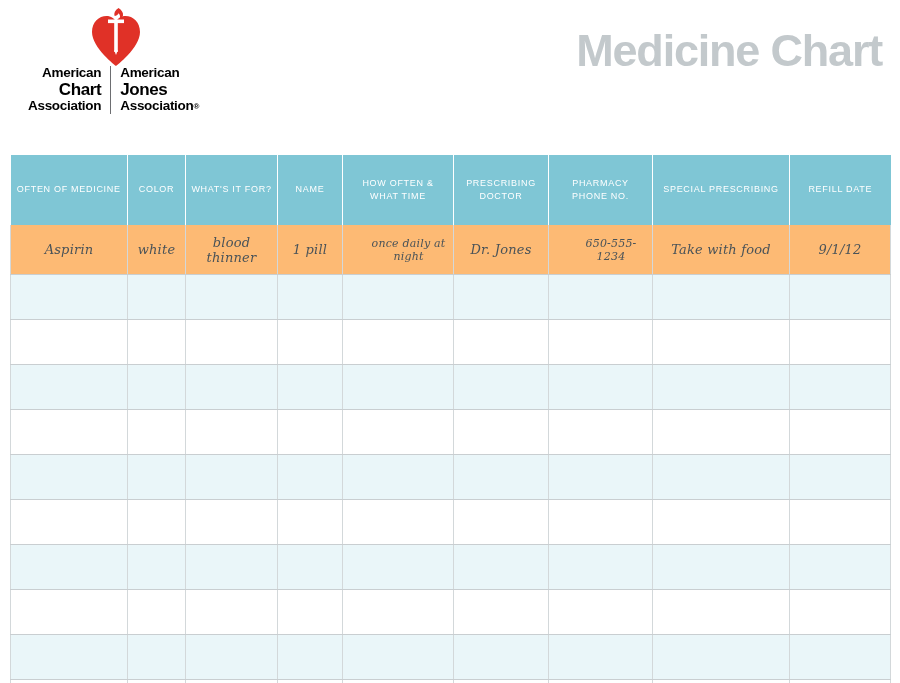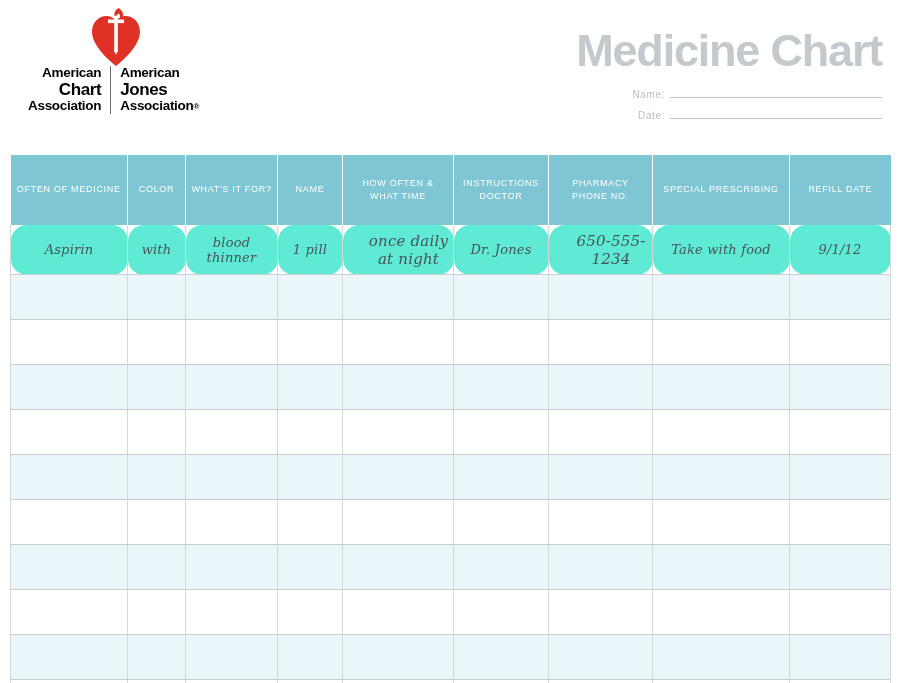--- a/index.html
+++ b/index.html
@@ -150,38 +150,37 @@
     height: 40px;
     text-align: center;
     vertical-align: middle;
     padding: 2px 3px;
   }
   table.medicine-chart td:first-child {
     border-left: 1px solid #d3d8da;
   }
   table.medicine-chart tr.sample-row td {
     height: 45px;
-    background: #5eead4;
-    border-radius: 16px;
+    background: #fdba74;
   }
   table.medicine-chart tr.tinted td {
     background: #eaf6f9;
   }
   table.medicine-chart tr.plain td {
     background: #ffffff;
   }
   .hand {
     font-family: "DejaVu Serif", serif;
     font-style: italic;
     font-size: 13px;
     color: #4a5358;
     letter-spacing: 0.2px;
   }
   .hand.small {
-    font-size: 15px;
+    font-size: 11px;
     padding-left: 24px;
   }
 
   
   col.c0 { width: 117px; }
   col.c1 { width: 58px; }
   col.c2 { width: 92px; }
   col.c3 { width: 65px; }
   col.c4 { width: 111px; }
   col.c5 { width: 95px; }
@@ -213,30 +212,20 @@
       <div class="logo-col right">
         <span class="logo-line1">American</span>
         <span class="logo-line2">Jones</span>
         <span class="logo-line3"><span>Association</span><span class="logo-reg">®</span></span>
       </div>
     </div>
   </div>
 
   <div class="title-block">
     <h1 class="chart-title">Medicine Chart</h1>
-    <div class="form-fields">
-      <div class="form-row">
-        <span class="form-label">Name:</span>
-        <span class="form-line"></span>
-      </div>
-      <div class="form-row">
-        <span class="form-label">Date:</span>
-        <span class="form-line dashed-start"></span>
-      </div>
-    </div>
   </div>
 
 </div>
 
 <div class="chart-table-wrap">
   <table class="medicine-chart">
     <colgroup>
       <col class="c0">
         <col class="c1">
         <col class="c2">
@@ -251,35 +240,35 @@
       <tr>
         <th>OFTEN OF MEDICINE</th>
         <th>COLOR</th>
         <th>WHAT'S IT FOR?</th>
         <th>NAME</th>
         <th>
           <span>HOW OFTEN &amp;</span><br>
           <span>WHAT TIME</span>
         </th>
         <th>
-          <span>INSTRUCTIONS</span><br>
+          <span>PRESCRIBING</span><br>
           <span>DOCTOR</span>
         </th>
         <th>
           <span>PHARMACY</span><br>
           <span>PHONE NO.</span>
         </th>
         <th>SPECIAL PRESCRIBING</th>
         <th>REFILL DATE</th>
       </tr>
     </thead>
     <tbody>
       <tr class="sample-row">
         <td class="hand">Aspirin</td>
-        <td class="hand">with</td>
+        <td class="hand">white</td>
         <td class="hand">blood thinner</td>
         <td class="hand">1 pill</td>
         <td class="hand small">once daily at night</td>
         <td class="hand">Dr. Jones</td>
         <td class="hand small">650-555-1234</td>
         <td class="hand">Take with food</td>
         <td class="hand">9/1/12</td>
       </tr>
     <tr class="tinted">
           <td></td>

